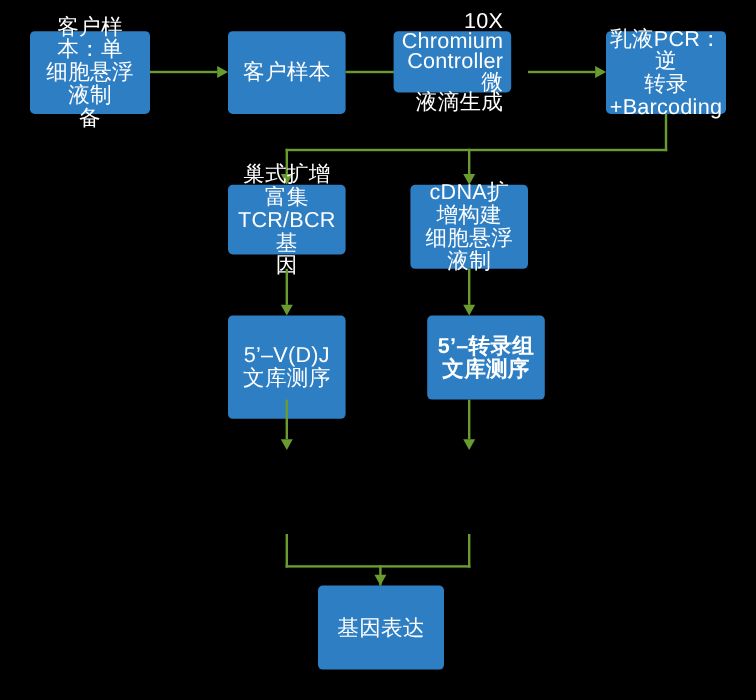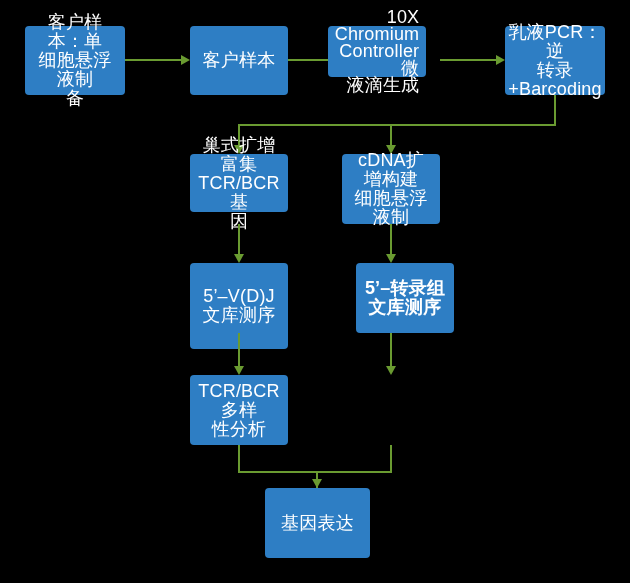--- a/index.html
+++ b/index.html
@@ -110,22 +110,20 @@
 
   <div class="node" style="left:356px; top:263px; width:98px; height:70px;font-weight:bold;">5’–转录组
 文库测序</div>
 
   <div class="conn v" style="left:238px; top:333px; height:33px;"></div>
   <div class="arrow-down" style="left:234px; top:366px;"></div>
 
   <div class="conn v" style="left:390px; top:333px; height:33px;"></div>
   <div class="arrow-down" style="left:386px; top:366px;"></div>
 
-  <div class="node" style="left:190px; top:375px; width:98px; height:70px;">TCR/BCR多样
-性分析</div>
 
 
   <div class="conn v" style="left:238px; top:445px; height:28px;"></div>
   <div class="conn v" style="left:390px; top:445px; height:28px;"></div>
   <div class="conn h" style="left:238px; top:471px; width:154px;"></div>
   <div class="conn v" style="left:316px; top:471px; height:17px;"></div>
   <div class="arrow-down" style="left:312px; top:479px;"></div>
 
   <div class="node" style="left:265px; top:488px; width:105px; height:70px;">基因表达</div>
 

